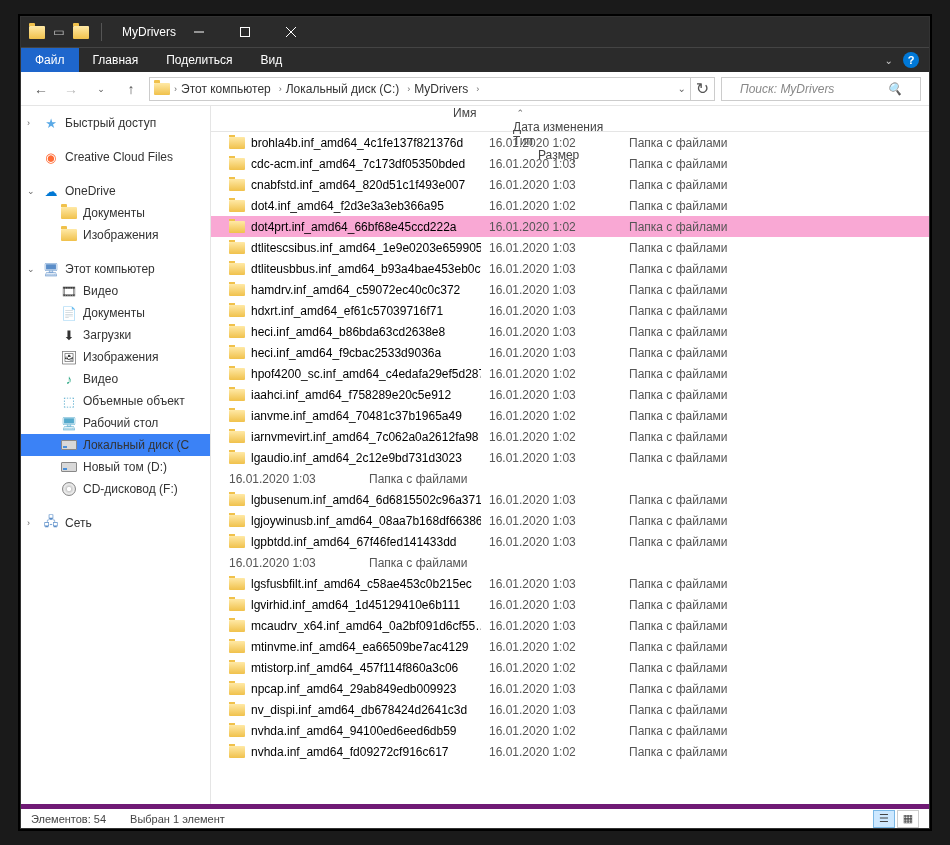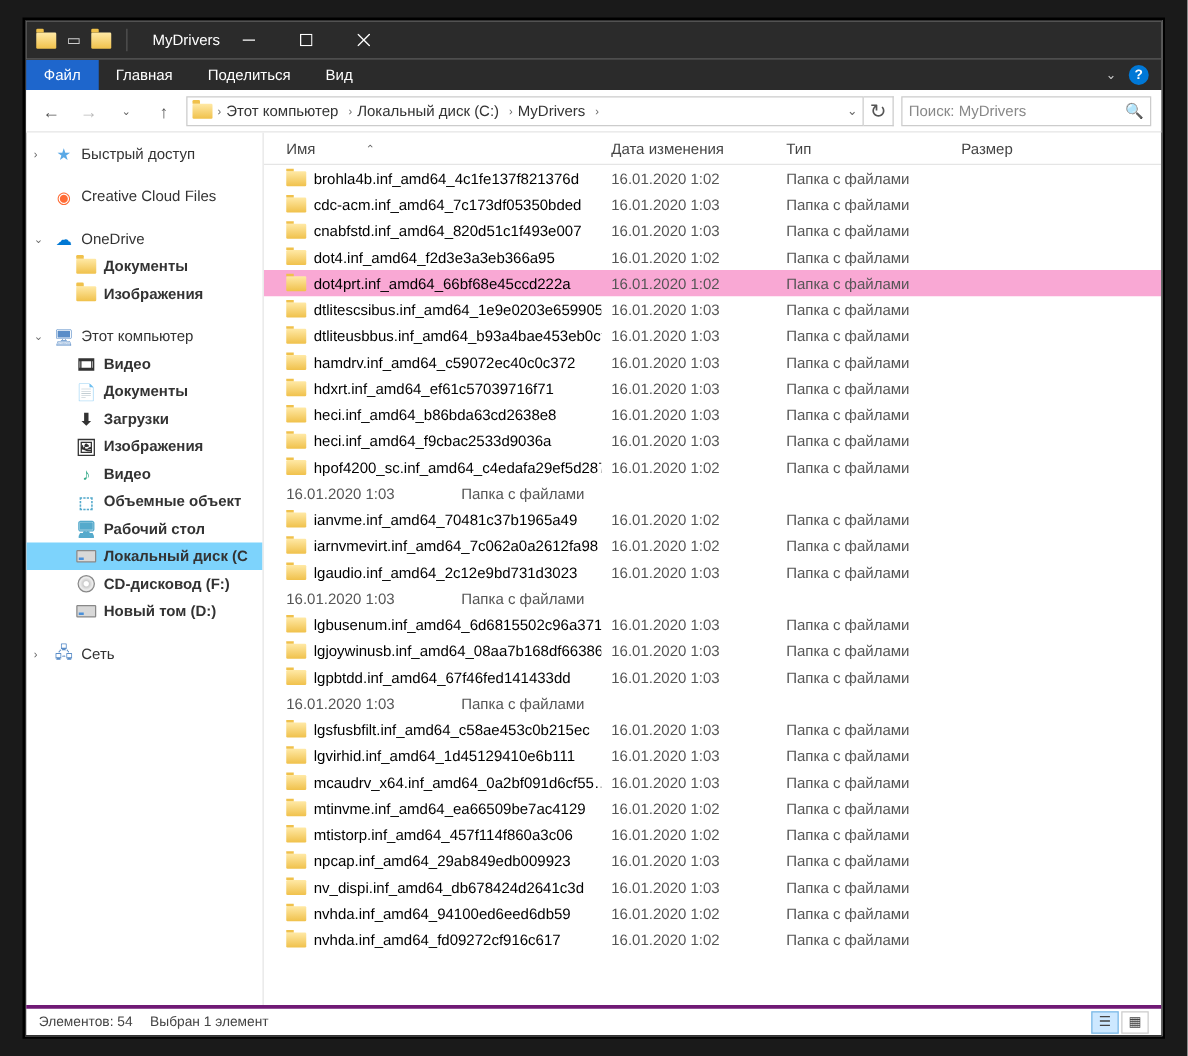--- a/index.html
+++ b/index.html
@@ -18,56 +18,56 @@
 .ribbon .file-tab { background:#1e66cc; padding:0 14px; height:100%; display:flex; align-items:center; }
 .ribbon .tab { padding:0 14px; height:100%; display:flex; align-items:center; }
 .ribbon-right { margin-left:auto; display:flex; align-items:center; gap:10px; padding-right:10px; }
 .help-circle { width:16px; height:16px; border-radius:50%; background:#0078d7; color:#fff; font-size:11px; display:flex; align-items:center; justify-content:center; font-weight:bold; }
 .addr-row { height:34px; display:flex; align-items:center; padding:4px 8px; gap:6px; background:#fff; border-bottom:1px solid #e5e5e5; }
 .nav-btn { width:24px; height:24px; display:flex; align-items:center; justify-content:center; color:#555; font-size:14px; border-radius:2px; }
 .nav-btn.disabled { color:#bbb; }
 .addr-box { flex:1; height:24px; border:1px solid #ccc; display:flex; align-items:center; padding:0 4px; font-size:12px; background:#fff; }
 .crumb { display:flex; align-items:center; gap:4px; padding:0 4px; color:#333; }
 .crumb .chev { color:#666; font-size:9px; }
-.search-box { width:200px; height:24px; border:1px solid #ccc; display:flex; align-items:center; padding:0 5px; font-size:12px; color:#888; }
+.search-box { width:200px; height:24px; border:1px solid #ccc; display:flex; align-items:center; padding:0 18px; font-size:12px; color:#888;font-style:italic; }
 .search-box span:last-child { margin-left:auto; color:#666; }
 .refresh-btn { width:24px; height:24px; display:flex; align-items:center; justify-content:center; color:#555; border:1px solid #ccc; border-left:none; margin-left:-6px; }
 .body { flex:1; display:flex; overflow:hidden; }
 .sidebar { width:190px; border-right:1px solid #e5e5e5; overflow-y:auto; padding:6px 0; font-size:12px; }
 .tree-item { display:flex; align-items:center; gap:6px; padding:3px 8px 3px 20px; color:#333; white-space:nowrap; }
-.tree-item.l2 { padding-left:40px;font-weight:bold; }
-.tree-item.sel { background:#7dd3fc; }
+.tree-item.l2 { padding-left:40px; }
+.tree-item.sel { background:#3b82f6; }
 .tree-item .exp { width:10px; color:#666; font-size:9px; margin-left:-14px; }
 .ico { width:16px; height:16px; display:inline-flex; align-items:center; justify-content:center; font-size:13px; }
 .ico-folder { width:16px; height:12px; background:linear-gradient(#ffe9a6,#f0c14b); border-radius:1px; position:relative; }
 .ico-folder::before { content:""; position:absolute; top:-3px; left:0; width:6px; height:3px; background:#f0c14b; border-radius:1px 1px 0 0; }
 .ico-star { color:#5aa9e6; }
 .ico-cc { color:#ff6b35; }
 .ico-cloud { color:#0078d4; }
 .ico-pc { color:#5a8dc8; }
 .ico-drive { width:16px; height:10px; background:#d8d8d8; border:1px solid #888; border-radius:1px; position:relative; }
 .ico-drive::after { content:""; position:absolute; bottom:1px; left:1px; width:4px; height:2px; background:#4a90d9; }
 .ico-cd { width:14px; height:14px; border-radius:50%; background:radial-gradient(circle,#fff 20%,#ccc 30%,#eee 60%,#aaa); border:1px solid #888; }
 .ico-net { color:#5a8dc8; }
 .content { flex:1; display:flex; flex-direction:column; overflow:hidden; }
-.col-headers { display:flex; height:26px; align-items:center; border-bottom:1px solid #e5e5e5; font-size:12px; color:#444; padding-left:10px; }
+.col-headers { display:flex; height:26px; align-items:center; border-bottom:1px solid #e5e5e5; font-size:12px; color:#444; padding-left:10px;flex-direction:column; }
 .col-headers > div { padding:0 8px; display:flex; align-items:center; gap:40px; }
 .col-name { width:260px; }
 .col-date { width:140px; }
 .col-type { width:140px; }
 .col-size { width:90px; }
 .sort-ind { font-size:9px; color:#666; }
 .file-list { flex:1; overflow-y:auto; font-size:12px; }
 .row { display:flex; align-items:center; height:21px; padding-left:10px; }
 .row.sel { background:#f9a8d4; }
 .row .c-name { width:260px; display:flex; align-items:center; gap:6px; padding:0 8px; white-space:nowrap; overflow:hidden; text-overflow:ellipsis; }
 .row .c-date { width:140px; padding:0 8px; color:#555; }
 .row .c-type { width:140px; padding:0 8px; color:#555; }
 .row .c-size { width:90px; padding:0 8px; color:#555; }
-.statusbar { height:24px; border-top:3px solid #701a75; display:flex; align-items:center; font-size:11px; color:#444; padding:0 10px; gap:14px; }
+.statusbar { height:24px; border-top:5px solid #701a75; display:flex; align-items:center; font-size:11px; color:#444; padding:0 10px; gap:24px; }
 .statusbar .views { margin-left:auto; display:flex; gap:2px; }
 .view-btn { width:22px; height:18px; border:1px solid #ccc; display:flex; align-items:center; justify-content:center; font-size:11px; }
 .view-btn.active { background:#cde8ff; border-color:#7ab8e6; }
 .tree-spacer { height:12px; }
 svg { display:block; }
 </style>
 </head>
 <body>
 
 <div class="window">
@@ -212,29 +212,29 @@
           <span>Рабочий стол</span>
         </div>
       <div class="tree-item l2 sel">
           <span class="ico">
             <span class="ico-drive"></span>
           </span>
           <span>Локальный диск (C</span>
         </div>
       <div class="tree-item l2">
           <span class="ico">
+            <span class="ico-drive"></span>
+          </span>
+          <span>Новый том (D:)</span>
+        </div>
+      <div class="tree-item l2">
+          <span class="ico">
             <span class="ico-cd"></span>
           </span>
           <span>CD-дисковод (F:)</span>
-        </div>
-      <div class="tree-item l2">
-          <span class="ico">
-            <span class="ico-drive"></span>
-          </span>
-          <span>Новый том (D:)</span>
         </div>
       <div class="tree-spacer"></div>
       <div class="tree-item">
           <span class="exp">›</span>
           <span class="ico ico-net">🖧</span>
           <span>Сеть</span>
         </div>
     </div>
 
     <div class="content">
@@ -374,20 +374,26 @@
               <span class="ico">
                 <span class="ico-folder"></span>
               </span>
               <span>hpof4200_sc.inf_amd64_c4edafa29ef5d287</span>
             </div>
             <div class="c-date">16.01.2020 1:02</div>
             <div class="c-type">Папка с файлами</div>
             <div class="c-size"></div>
           </div>
           <div class="row">
+            <div class="c-name">
+              <span class="ico">
+                <span class="ico-folder"></span>
+              </span>
+              <span>iaahci.inf_amd64_f758289e20c5e912</span>
+            </div>
             <div class="c-date">16.01.2020 1:03</div>
             <div class="c-type">Папка с файлами</div>
             <div class="c-size"></div>
           </div>
           <div class="row">
             <div class="c-name">
               <span class="ico">
                 <span class="ico-folder"></span>
               </span>
               <span>ianvme.inf_amd64_70481c37b1965a49</span>

